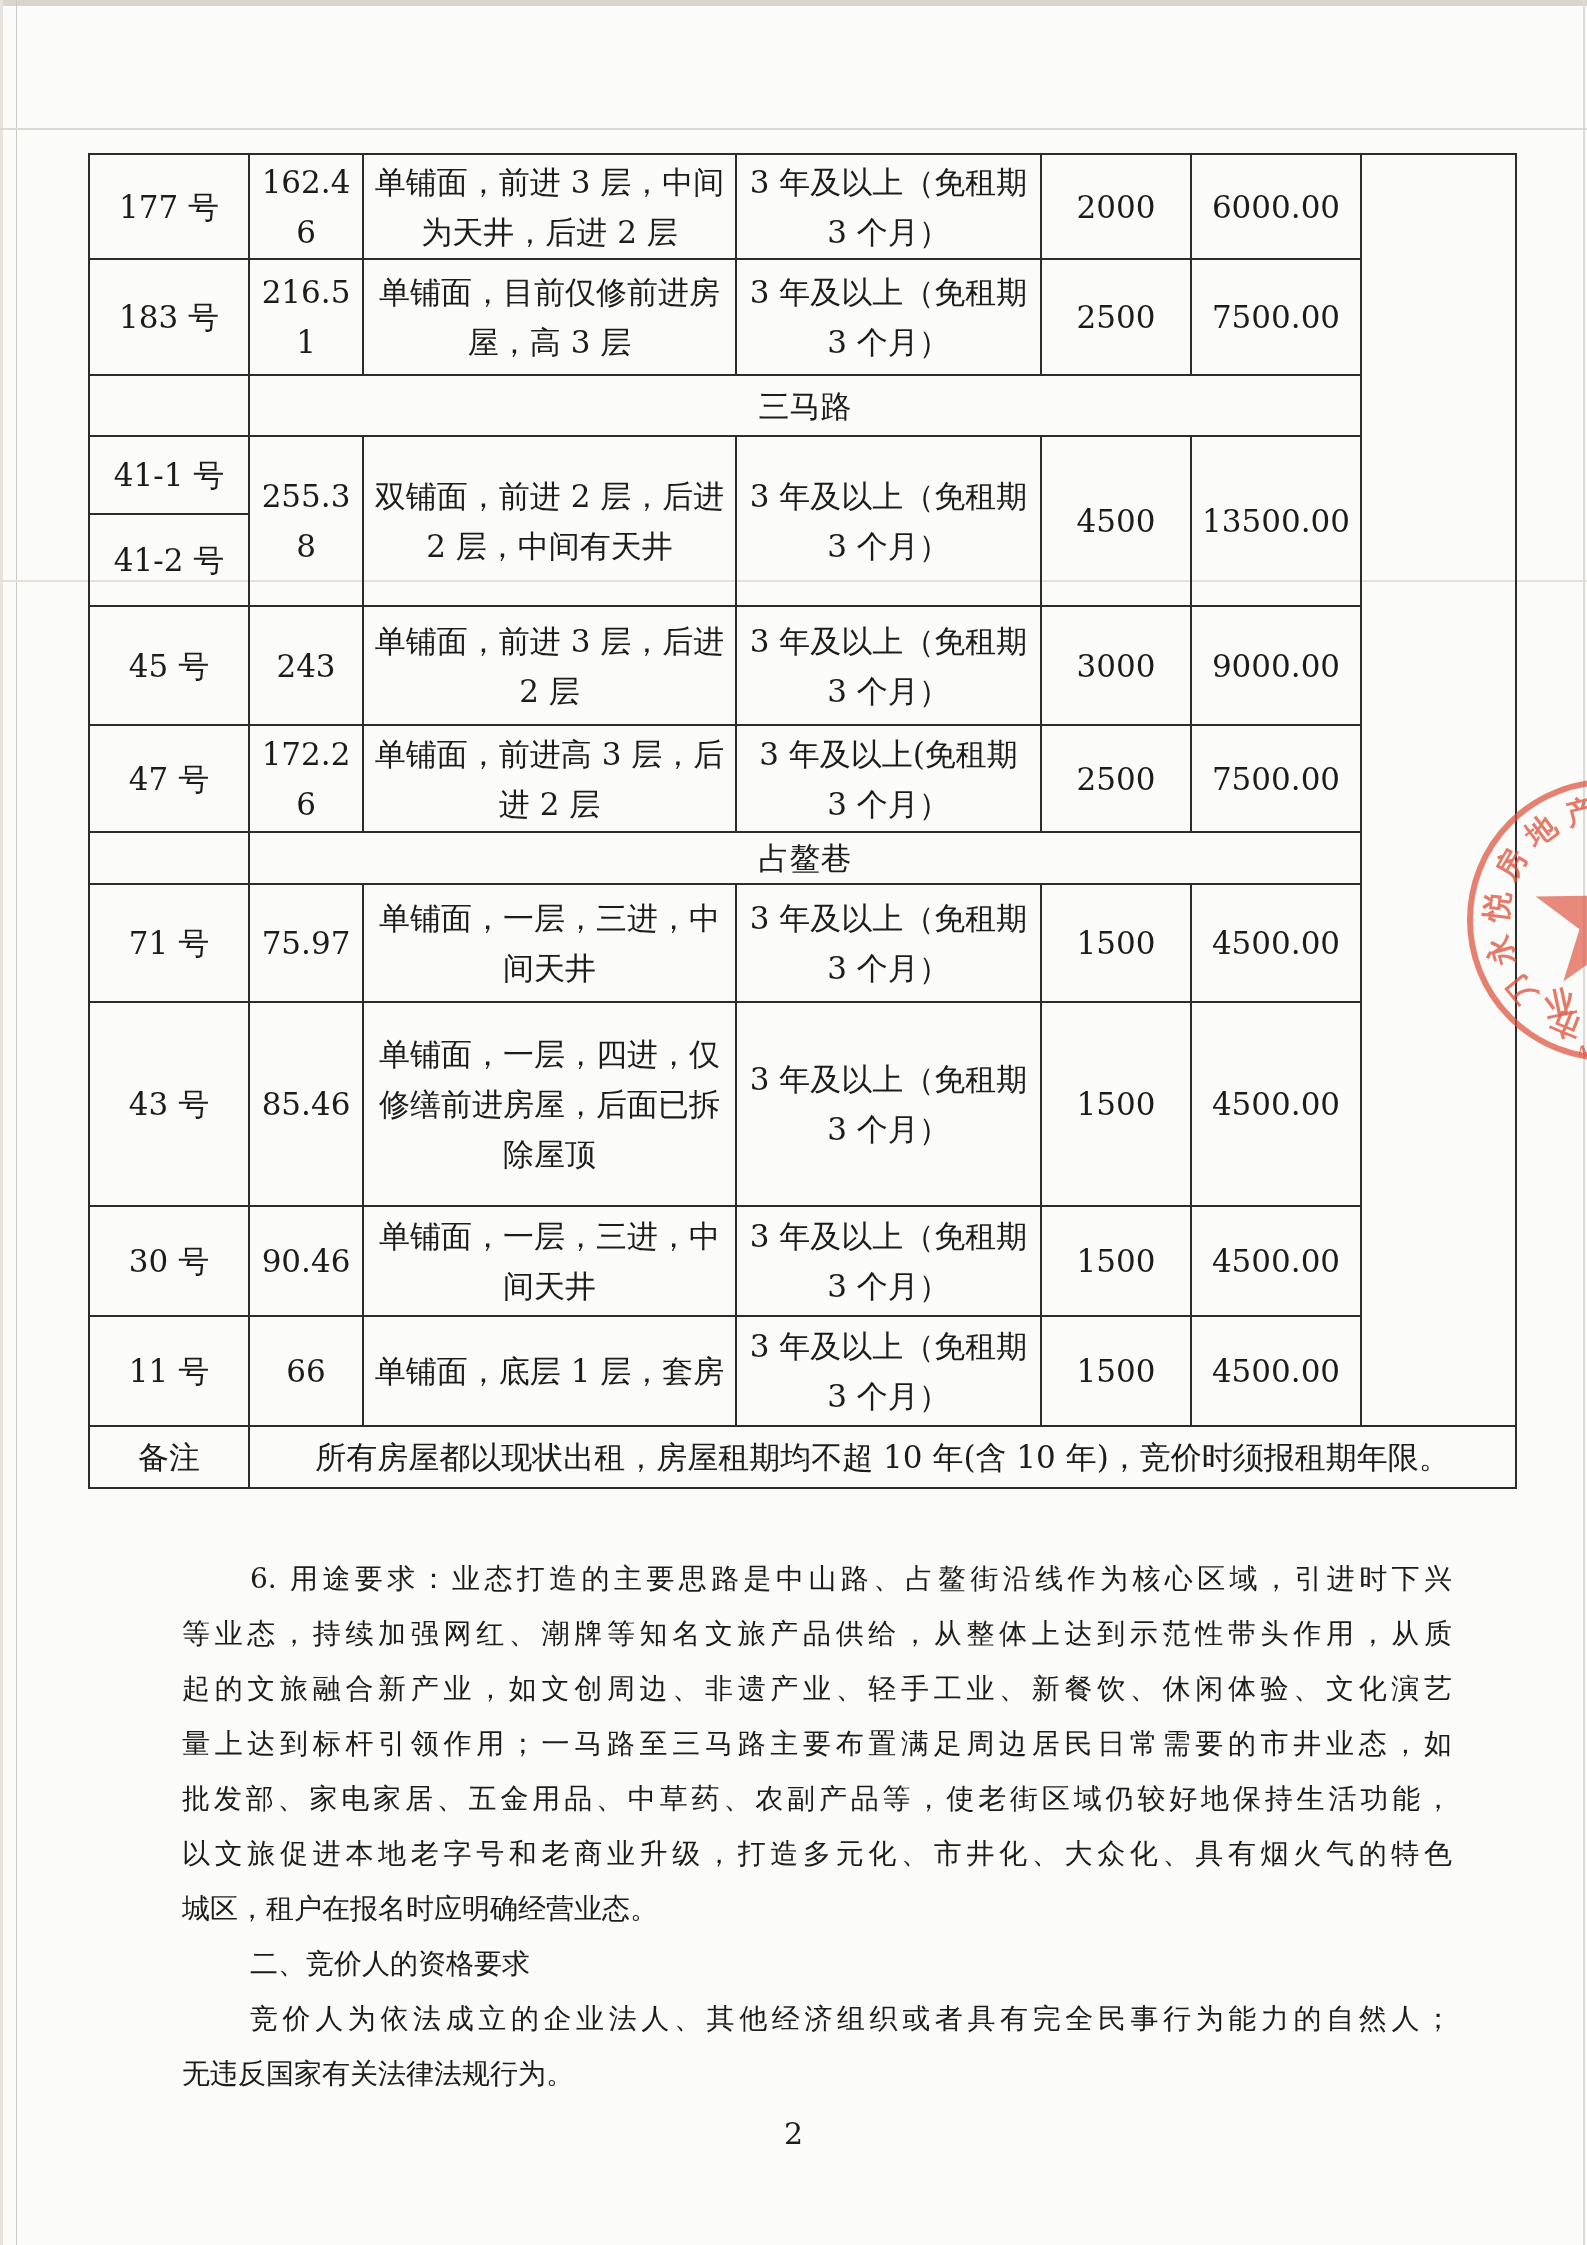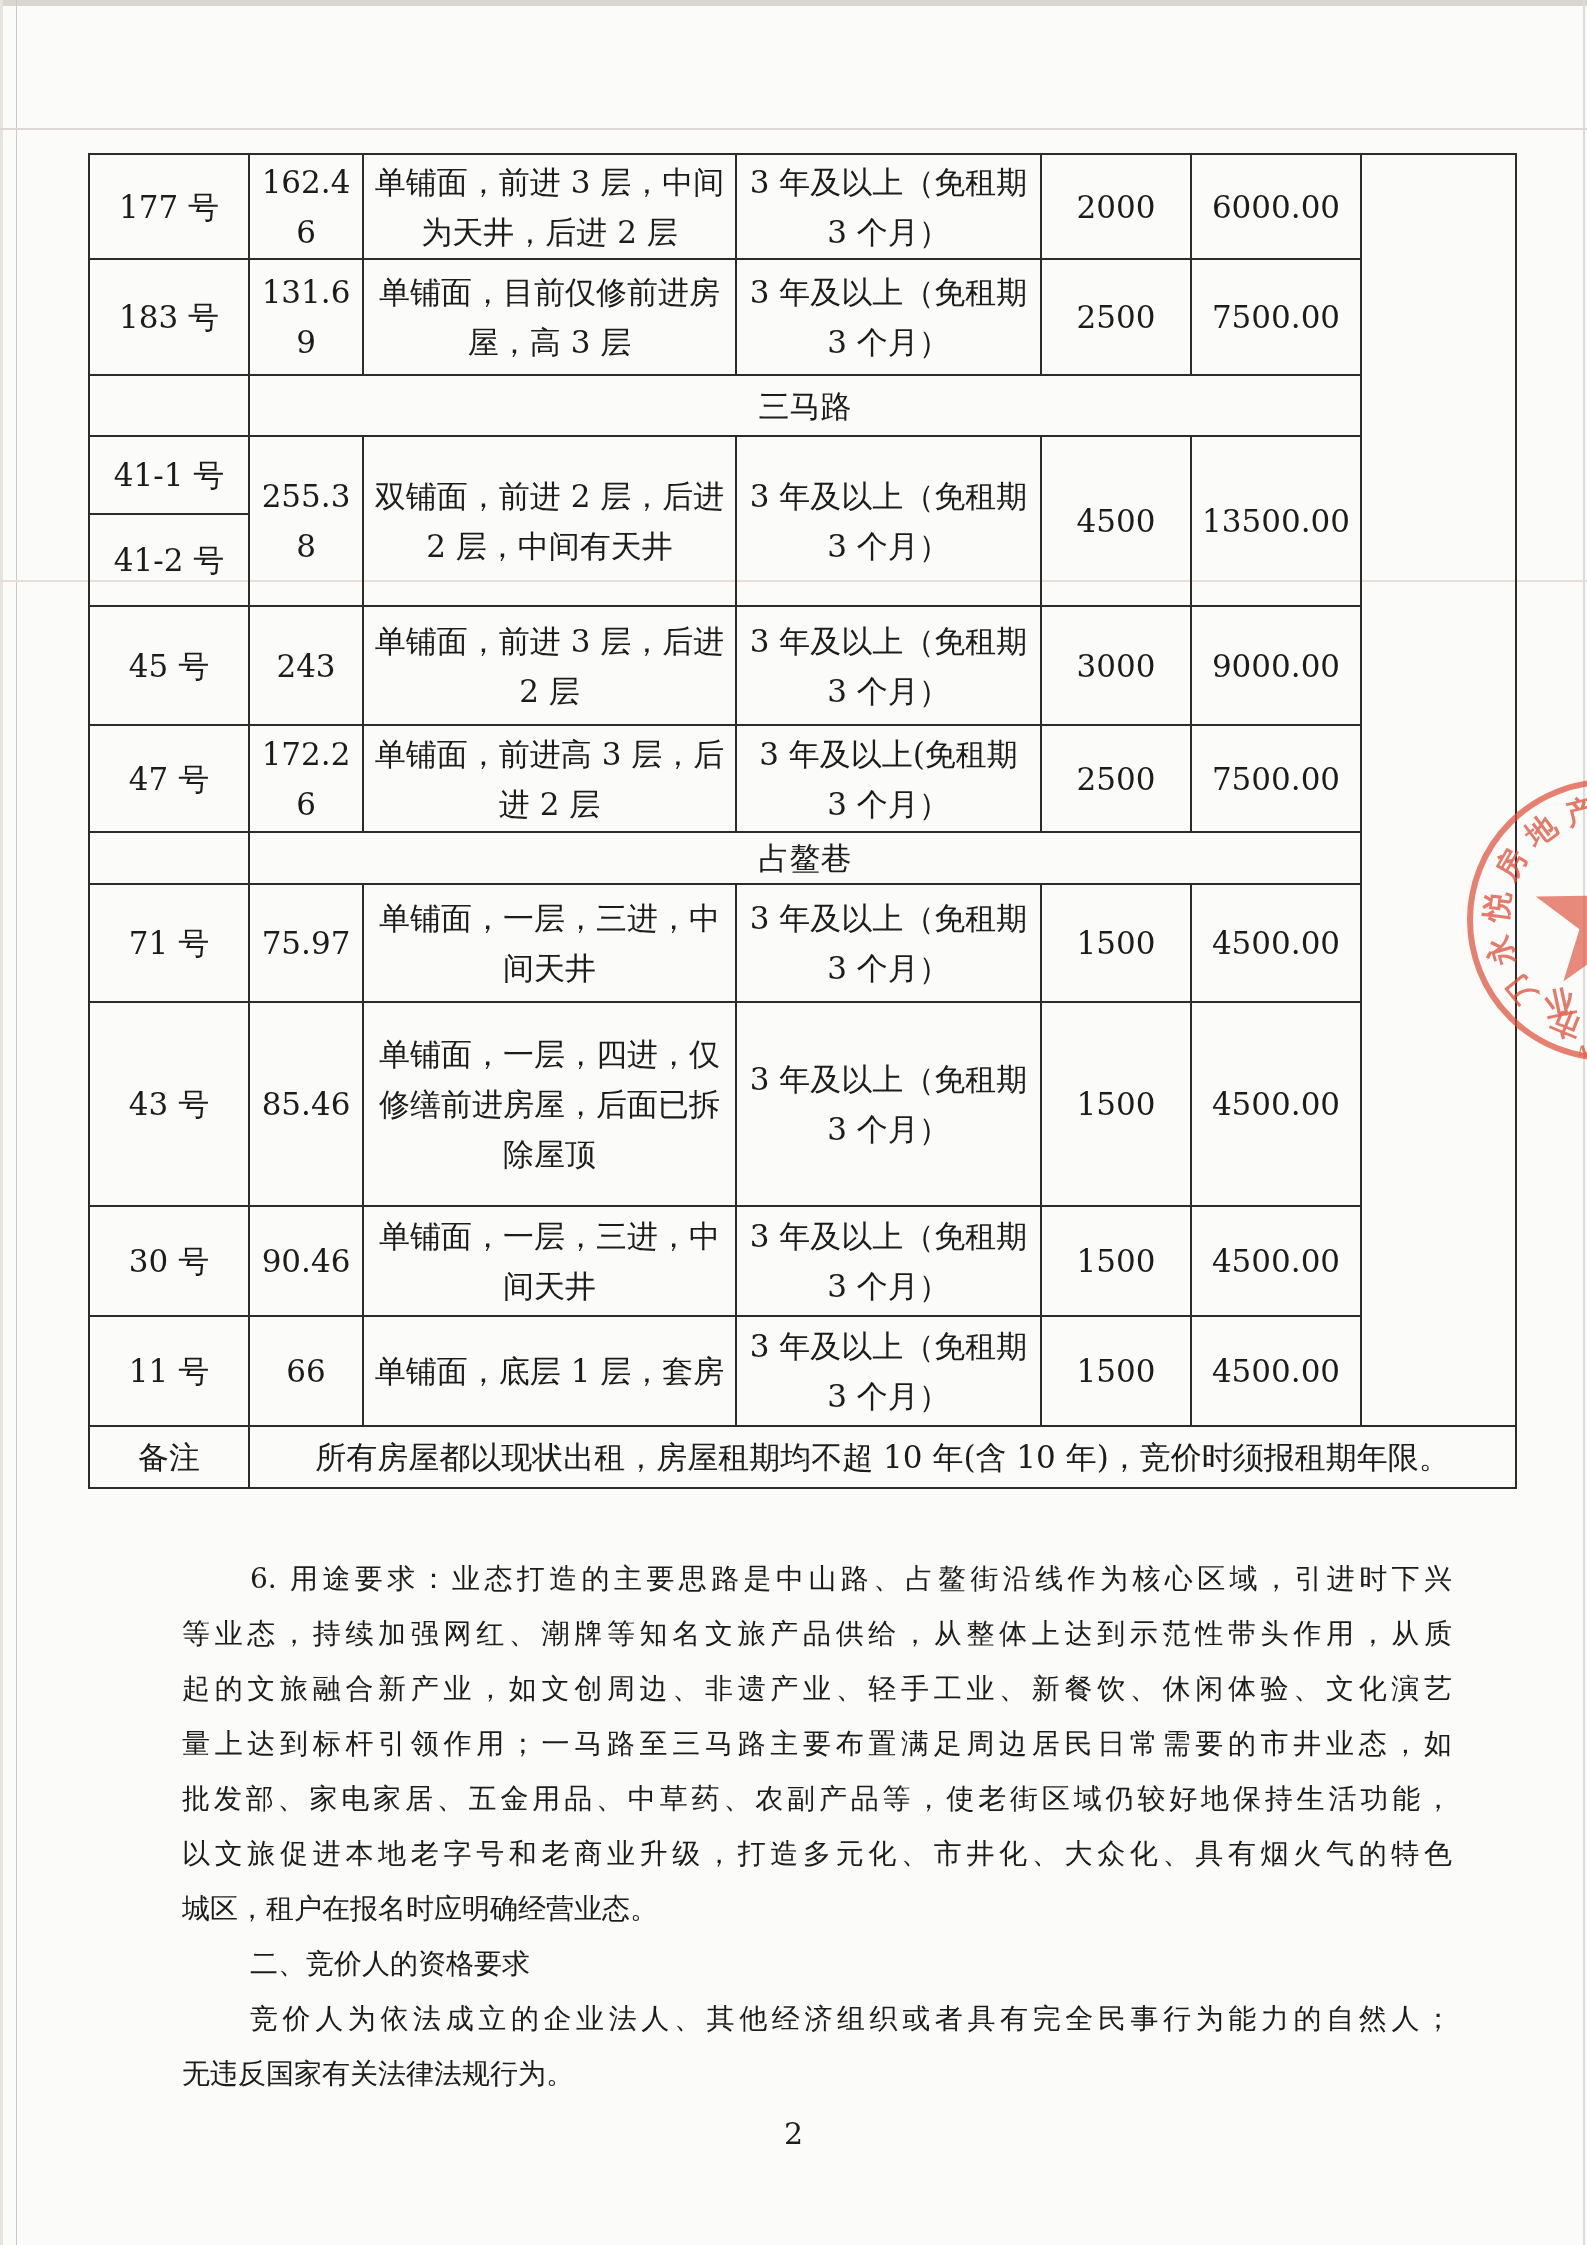--- a/index.html
+++ b/index.html
@@ -79,21 +79,21 @@
       <td>177 号</td>
       <td class="areacell">162.46</td>
       <td class="desccell">单铺面，前进 3 层，中间为天井，后进 2 层</td>
       <td class="leasecell">3 年及以上（免租期 3 个月）</td>
       <td class="pricecell">2000</td>
       <td class="pricecell">6000.00</td>
       <td rowspan="12"></td>
     </tr>
     <tr class="hr2">
       <td>183 号</td>
-      <td class="areacell">131.69</td>
+      <td class="areacell">216.51</td>
       <td class="desccell">单铺面，目前仅修前进房屋，高 3 层</td>
       <td class="leasecell">3 年及以上（免租期 3 个月）</td>
       <td class="pricecell">2500</td>
       <td class="pricecell">7500.00</td>
     </tr>
     <tr class="hr3">
       <td></td>
       <td class="sectioncell" colspan="5">三马路</td>
     </tr>
     <tr class="hr4">

